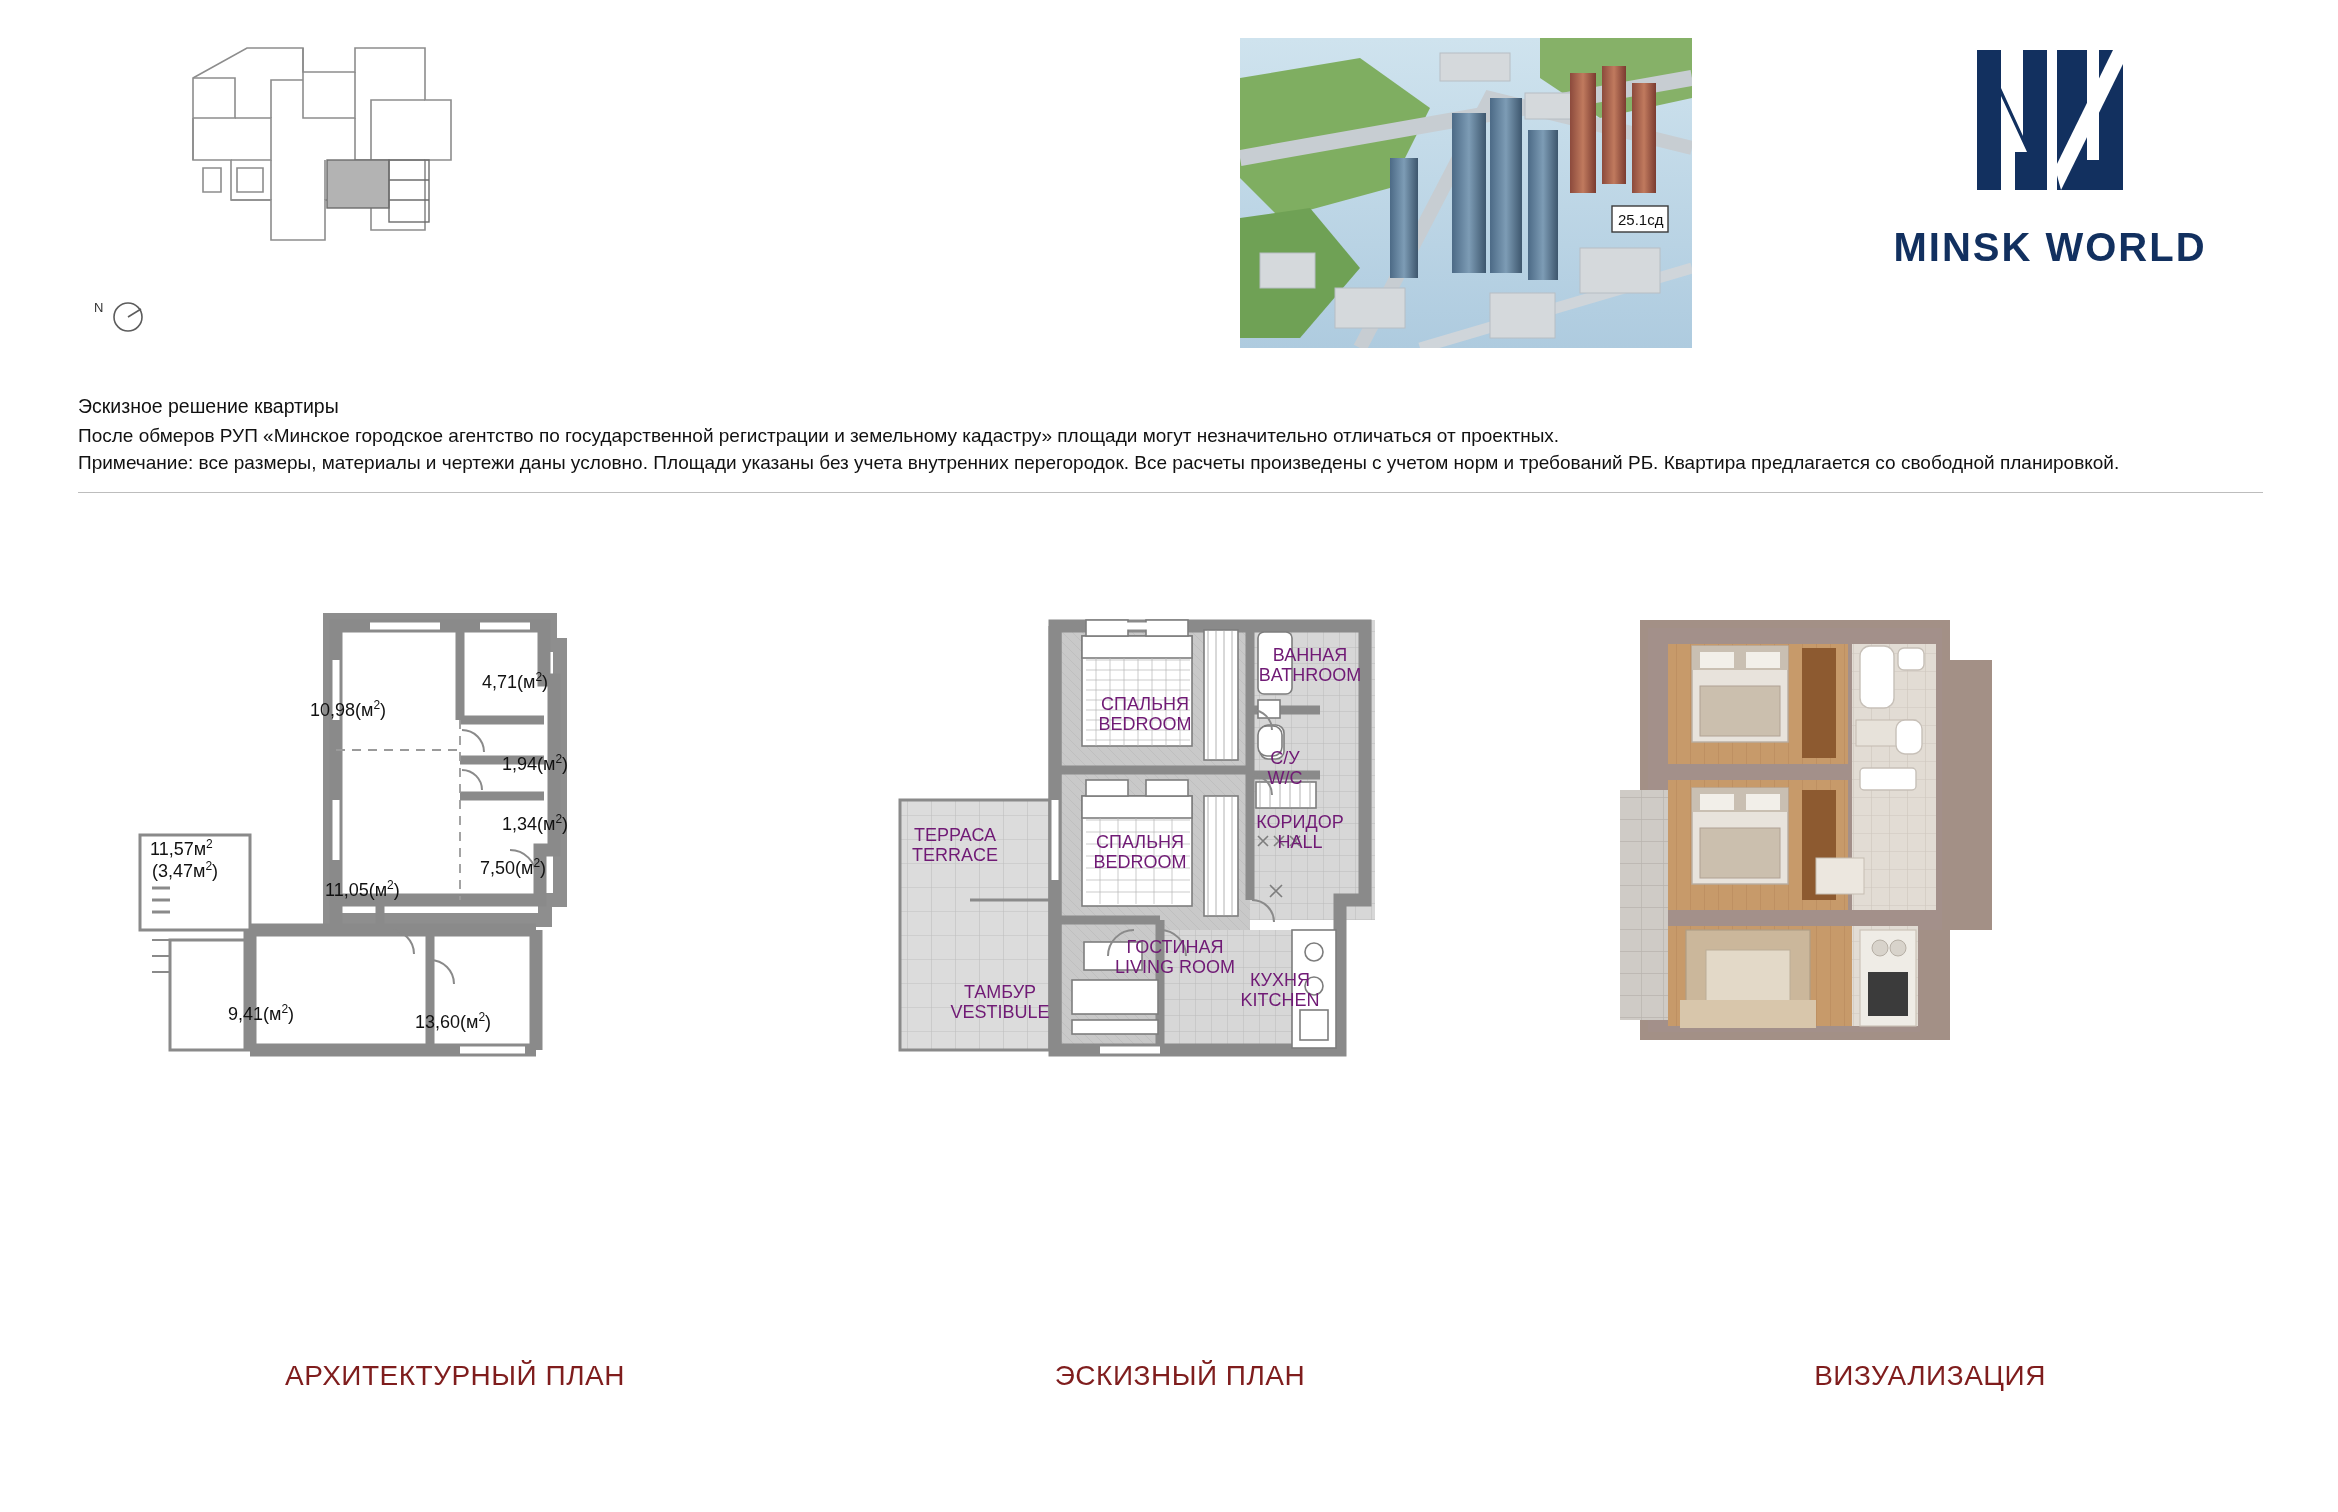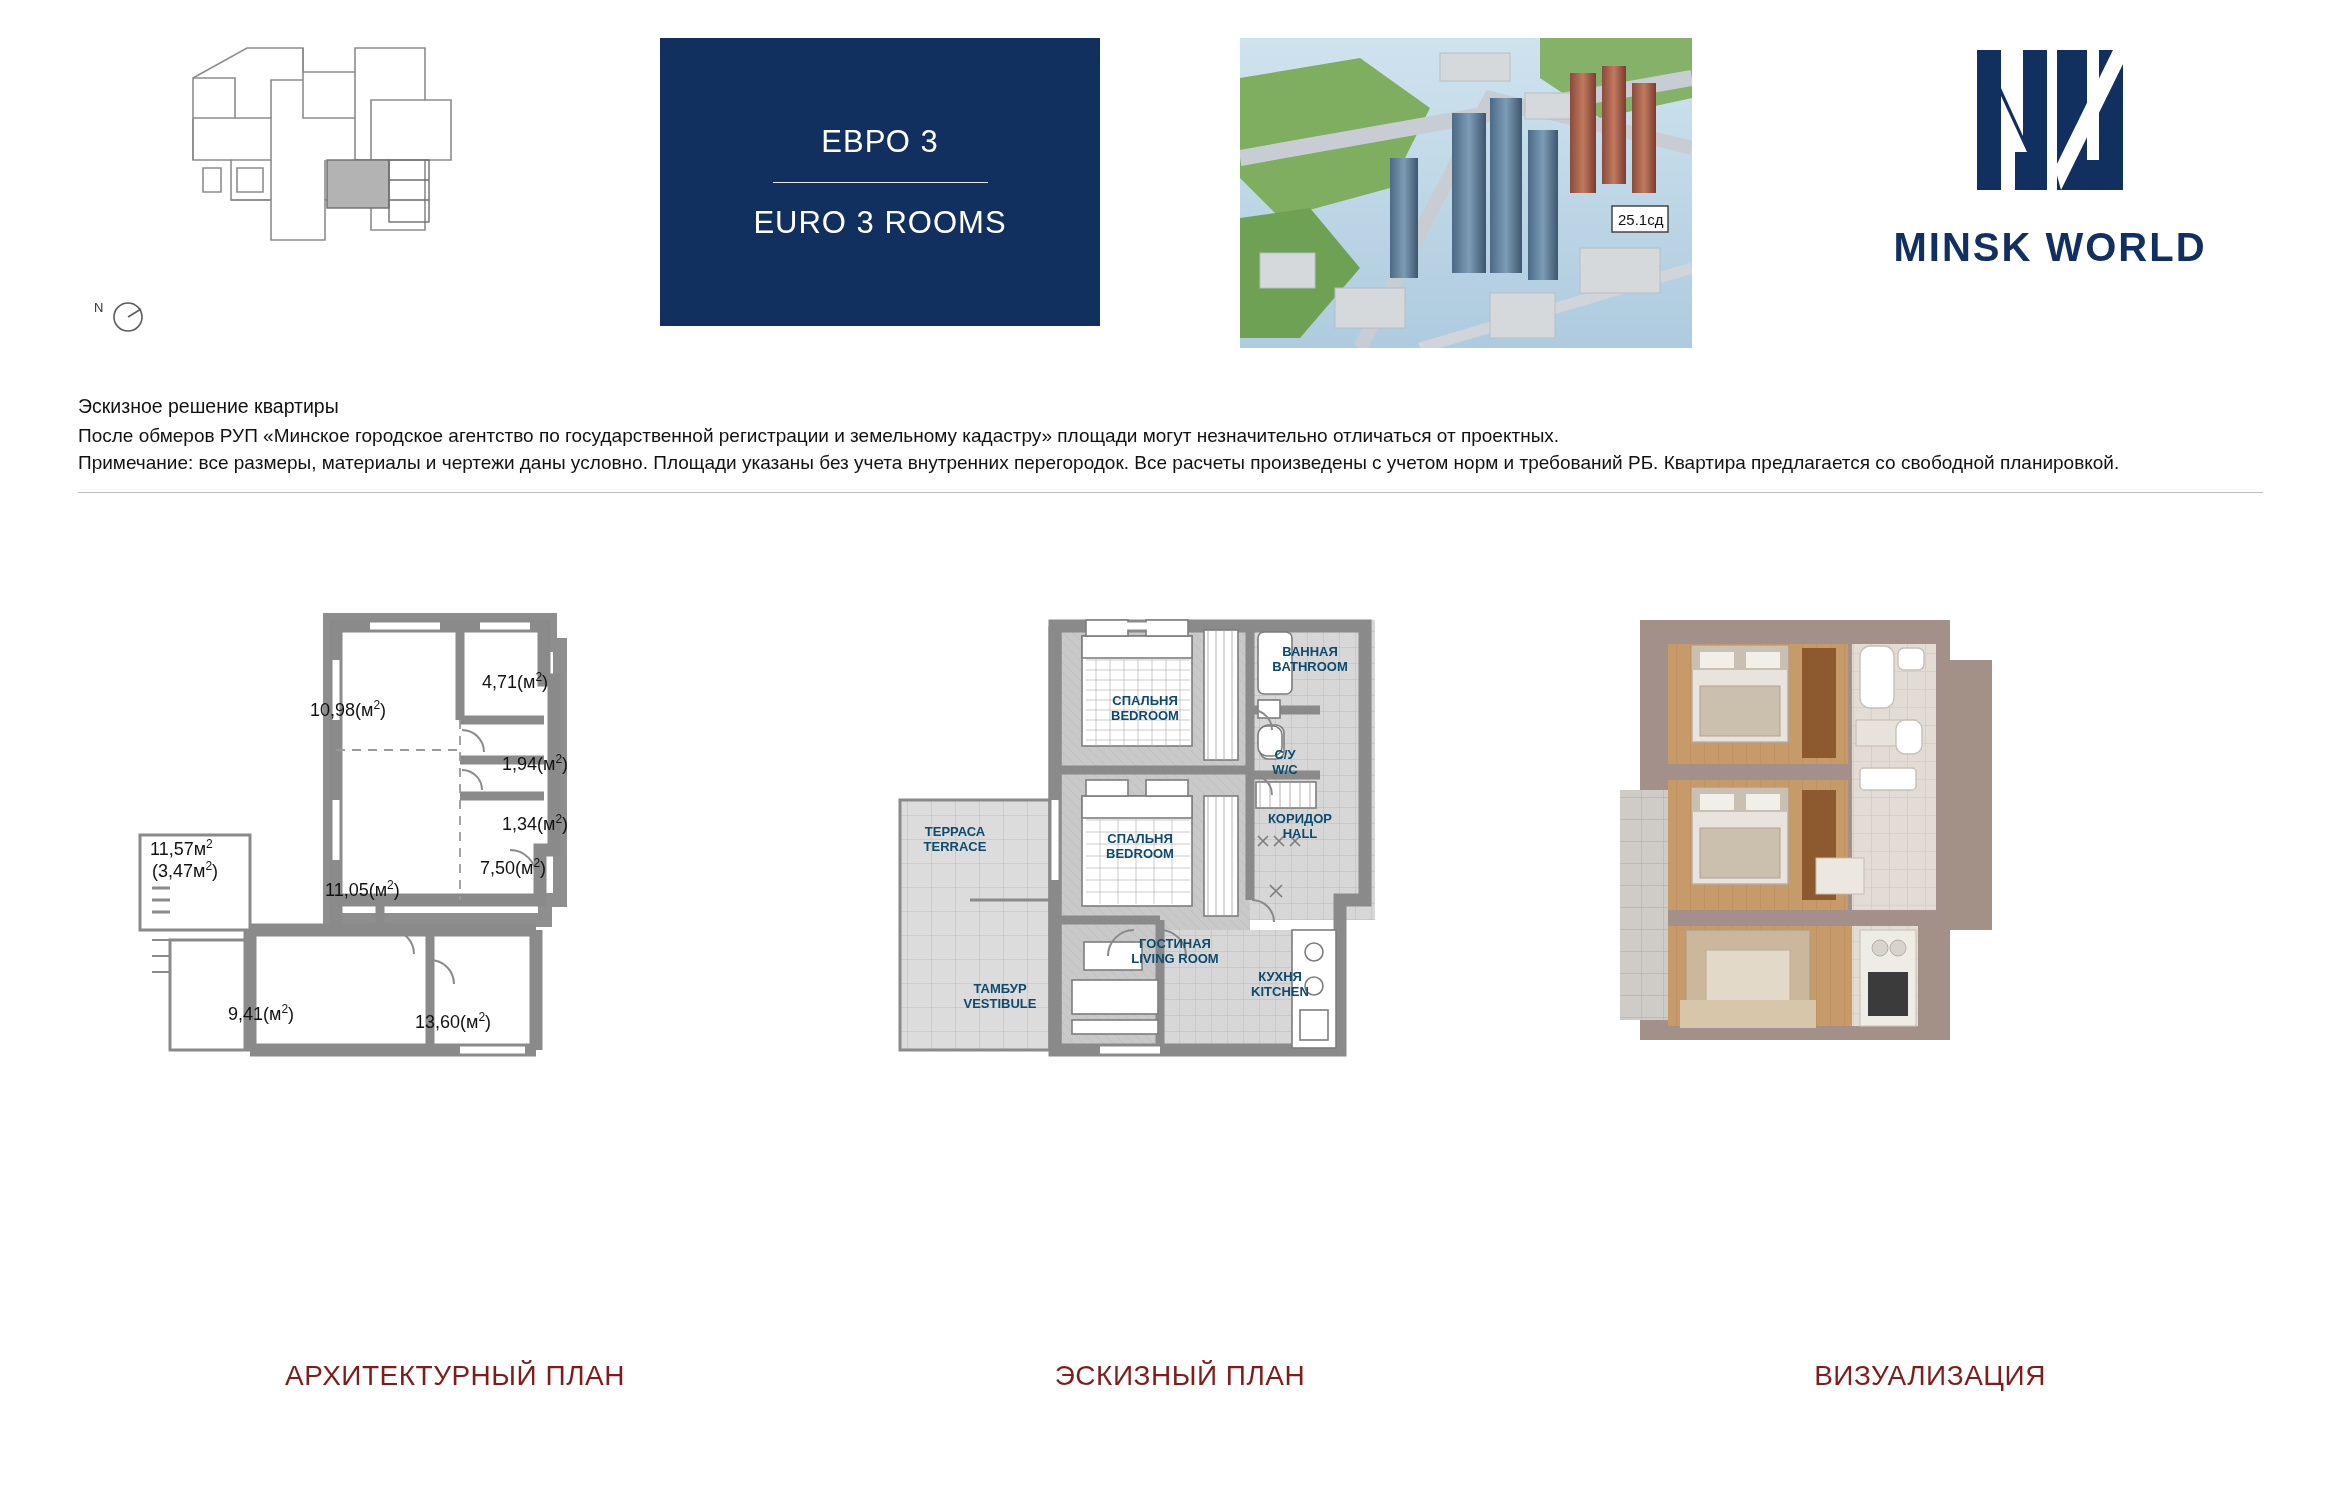--- a/index.html
+++ b/index.html
@@ -152,23 +152,23 @@
     position: absolute;
     font-size: 18px;
     color: #111;
     text-align: center;
     white-space: nowrap;
   }
   .area-label .sup { font-size: 12px; vertical-align: super; }
 
   .room-label {
     position: absolute;
-    font-size: 13px;
-    font-weight: bold;
-    color: #0c4a6e;
+    font-size: 18px;
+    font-weight: normal;
+    color: #701a75;
     text-align: center;
     line-height: 1.12;
     white-space: nowrap;
   }
 </style>
 </head>
 <body>
 
 <div class="header">
 
@@ -201,25 +201,20 @@
   </div>
 
   <div class="compass">
     <svg width="70" height="45" viewBox="0 0 70 45" xmlns="http://www.w3.org/2000/svg">
       <circle cx="40" cy="22" r="14" fill="none" stroke="#5c5c5c" stroke-width="1.6"></circle>
       <path d="M40 22 L53 14" stroke="#5c5c5c" stroke-width="1.6" fill="none"></path>
       <text x="6" y="17" font-family="Liberation Sans, sans-serif" font-size="13" fill="#333">N</text>
     </svg>
   </div>
 
-  <div class="title-box">
-    <div class="title-ru">ЕВРО 3</div>
-    <div class="title-rule"></div>
-    <div class="title-en">EURO 3 ROOMS</div>
-  </div>
 
   <div class="render-photo">
     <svg width="452" height="310" viewBox="0 0 452 310" xmlns="http://www.w3.org/2000/svg">
       <defs>
         <linearGradient id="sky" x1="0" y1="0" x2="0" y2="1">
           <stop offset="0%" stop-color="#cfe3ee"></stop>
           <stop offset="100%" stop-color="#aecbdf"></stop>
         </linearGradient>
         <linearGradient id="twr" x1="0" y1="0" x2="1" y2="0">
           <stop offset="0%" stop-color="#4c6a86"></stop>

